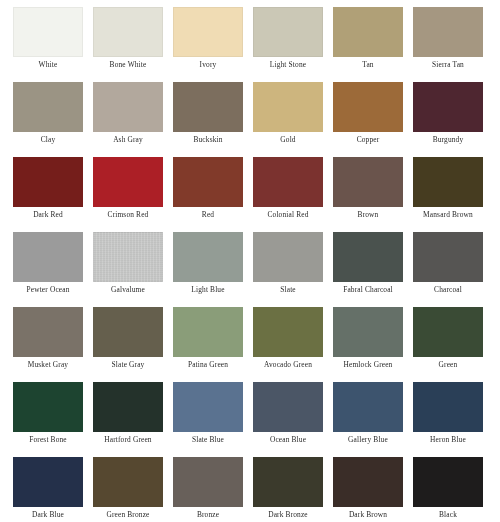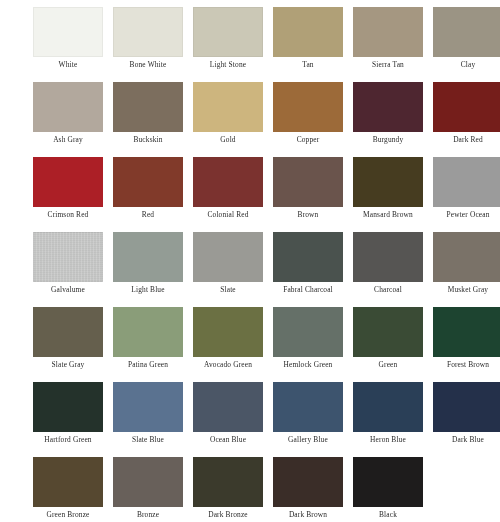--- a/index.html
+++ b/index.html
@@ -27,21 +27,20 @@
     grid-template-columns: repeat(6, 80px);
     grid-auto-rows: 75px;
     padding: 7px 0 0 13px;
     box-sizing: border-box;
   }
 
   .swatch-cell {
     width: 80px;
     height: 85px;
     position: relative;
-    margin-left: 20px;
   }
 
   .swatch-chip {
     width: 70px;
     height: 50px;
     box-sizing: border-box;
     background-clip: padding-box;
   }
 
   
@@ -82,20 +81,24 @@
   <div class="swatch-grid">
       <div class="swatch-cell">
         <div class="swatch-chip light-edge" style="background-color: rgb(242, 243, 238);"></div>
         <div class="swatch-label">White</div>
       </div>
       <div class="swatch-cell">
         <div class="swatch-chip light-edge" style="background-color: rgb(227, 226, 215);"></div>
         <div class="swatch-label">Bone White</div>
       </div>
       <div class="swatch-cell">
+        <div class="swatch-chip light-edge" style="background-color: rgb(240, 220, 180);"></div>
+        <div class="swatch-label">Ivory</div>
+      </div>
+      <div class="swatch-cell">
         <div class="swatch-chip light-edge" style="background-color: rgb(203, 200, 182);"></div>
         <div class="swatch-label">Light Stone</div>
       </div>
       <div class="swatch-cell">
         <div class="swatch-chip" style="background-color: rgb(176, 160, 119);"></div>
         <div class="swatch-label">Tan</div>
       </div>
       <div class="swatch-cell">
         <div class="swatch-chip" style="background-color: rgb(165, 151, 129);"></div>
         <div class="swatch-label">Sierra Tan</div>
@@ -191,21 +194,21 @@
       <div class="swatch-cell">
         <div class="swatch-chip" style="background-color: rgb(101, 112, 104);"></div>
         <div class="swatch-label">Hemlock Green</div>
       </div>
       <div class="swatch-cell">
         <div class="swatch-chip" style="background-color: rgb(58, 75, 53);"></div>
         <div class="swatch-label">Green</div>
       </div>
       <div class="swatch-cell">
         <div class="swatch-chip" style="background-color: rgb(29, 68, 48);"></div>
-        <div class="swatch-label">Forest Brown</div>
+        <div class="swatch-label">Forest Bone</div>
       </div>
       <div class="swatch-cell">
         <div class="swatch-chip" style="background-color: rgb(36, 50, 43);"></div>
         <div class="swatch-label">Hartford Green</div>
       </div>
       <div class="swatch-cell">
         <div class="swatch-chip" style="background-color: rgb(90, 114, 144);"></div>
         <div class="swatch-label">Slate Blue</div>
       </div>
       <div class="swatch-cell">

